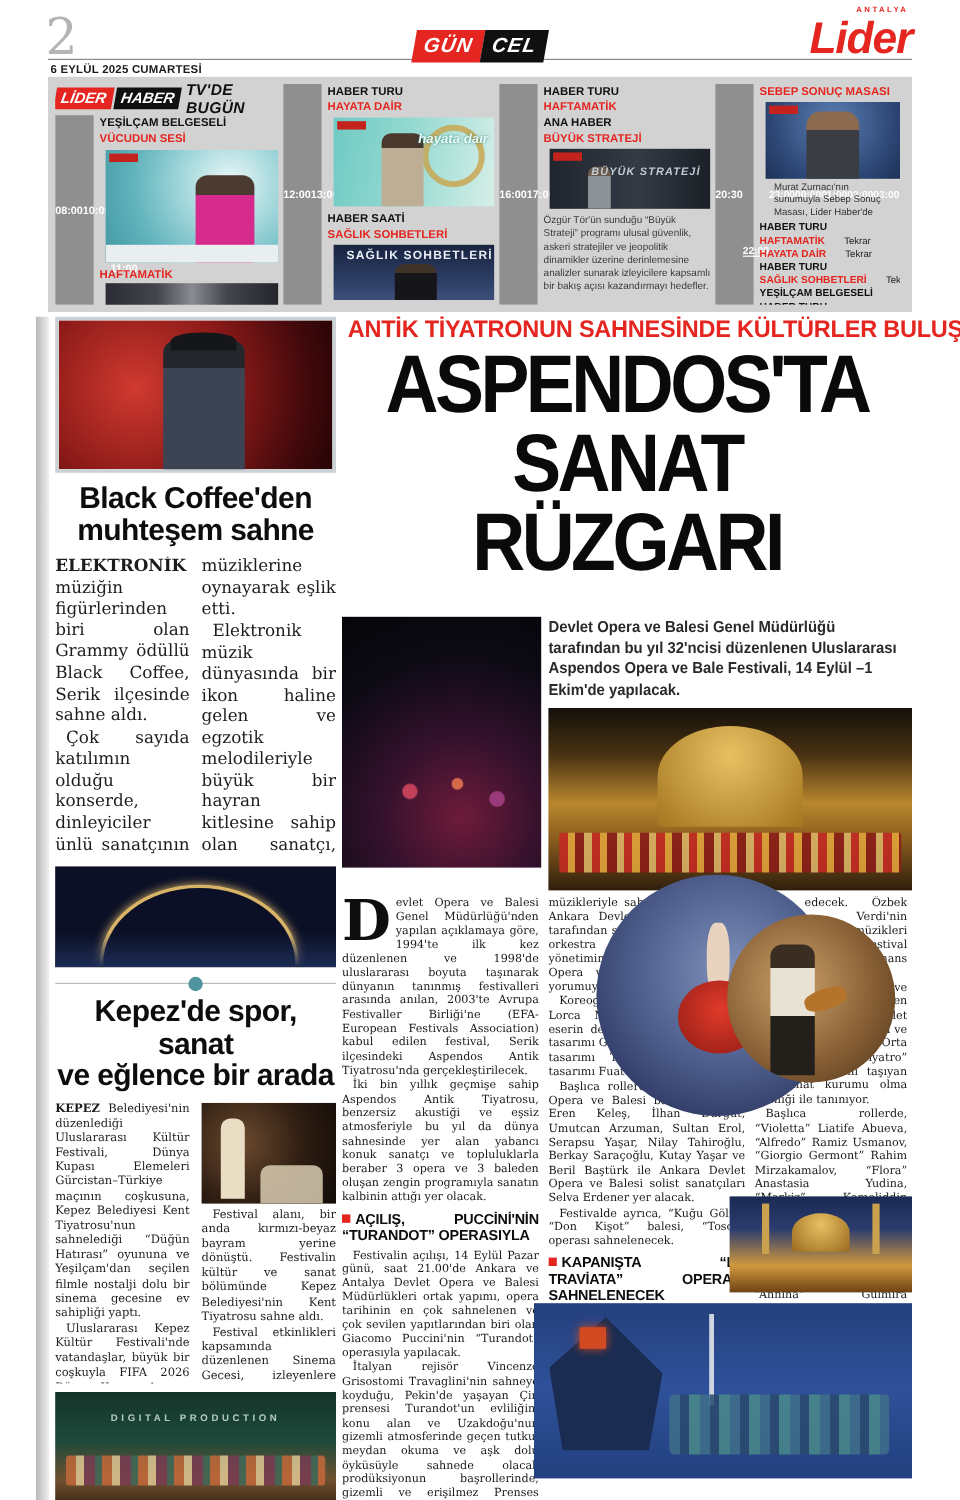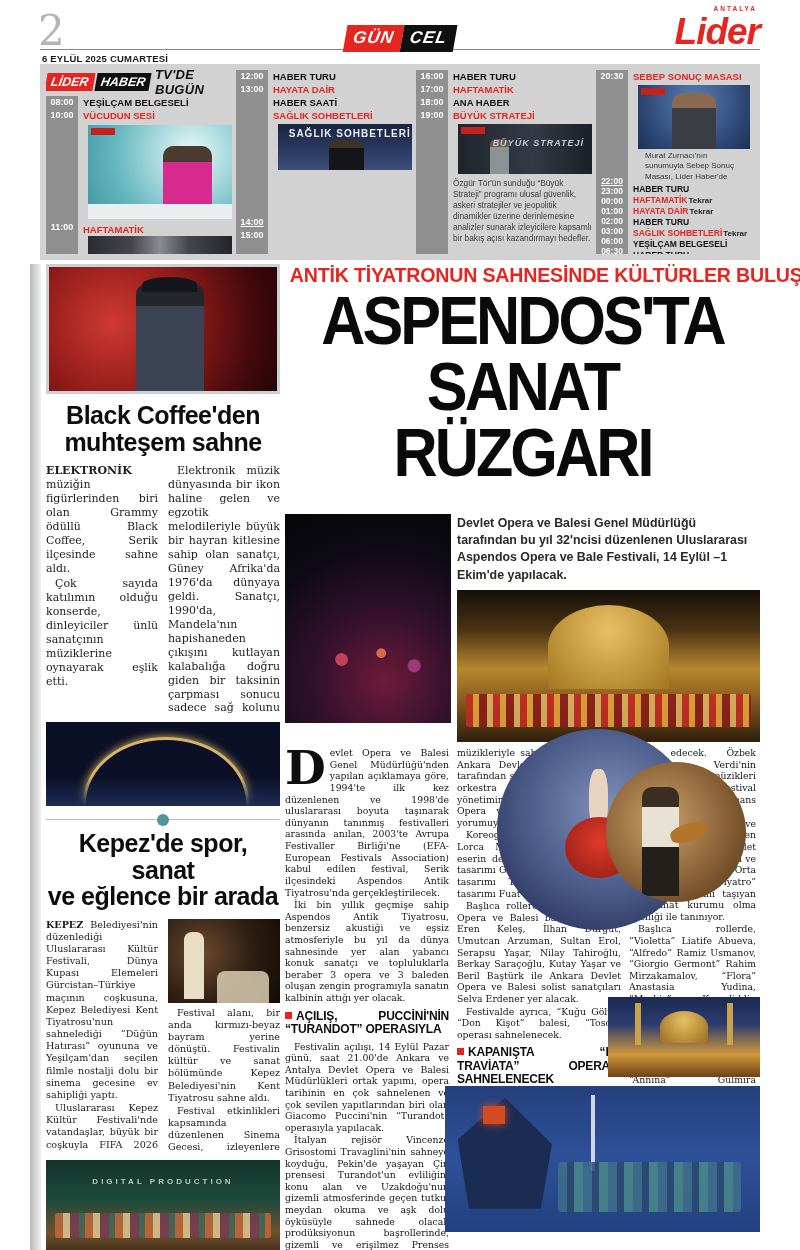--- a/index.html
+++ b/index.html
@@ -20,35 +20,35 @@
   
   .tvpanel{position:absolute;left:40px;top:64px;width:720px;height:196px;background:#d2d2d2;
            display:grid;grid-template-columns:186px 176px 176px 154px;gap:4px;padding:6px;box-sizing:border-box;}
   .tvcol{position:relative;display:flex;flex-direction:column;overflow:hidden;}
   .tvhead{display:flex;align-items:center;height:24px;margin-bottom:2px;}
   .tvhead .chip{transform:skewX(-10deg);font-style:italic;font-weight:900;font-size:12.5px;color:#fff;padding:2px 5px;}
   .tvhead .red{background:#e52620;}
   .tvhead .blk{background:#101010;margin-left:2px;}
   .tvhead .rest{font-style:italic;font-weight:900;font-size:13px;color:#101010;margin-left:5px;letter-spacing:.3px;}
   .tvbody{display:flex;flex:1;min-height:0;}
-  .bar{width:32px;background:#8f8f8f;flex:0 0 32px;display:flex;flex-direction:column;align-items:center;}
+  .bar{width:32px;background:#8f8f8f;flex:0 0 32px;display:flex;flex-direction:row;align-items:center;}
   .bar span{color:#fff;font-weight:700;font-size:9px;line-height:13px;}
   .bar .sch{line-height:10px;font-size:8.5px;}
   .c1t3{margin-top:99px;}
   .c2t3{margin-top:120px;text-decoration:underline;}
   .c4sp{margin-top:93px;text-decoration:underline;}
   .tvc{flex:1;min-width:0;padding-left:5px;}
   .prog{font-weight:700;font-size:9.5px;line-height:13px;color:#101010;white-space:nowrap;overflow:hidden;}
   .prog.red{color:#e52620;}
   .tvdesc{font-size:8.3px;line-height:1.32;color:#3a3a3a;margin-top:3px;text-align:left;}
   .tvcap{font-size:8px;line-height:1.3;color:#333;margin:2px 12px;}
   .srow{font-size:8.5px;line-height:10px;white-space:nowrap;overflow:hidden;}
   .srow b{font-weight:700;color:#101010;}
   .srow.red b{color:#e52620;}
-  .srow .tek{font-weight:700;font-size:8px;color:#222;margin-left:1px;}
+  .srow .tek{font-weight:400;font-size:8px;color:#222;margin-left:16px;}
   
   .ph{position:relative;overflow:hidden;background:#222;}
   .chiprect{position:absolute;top:3px;left:3px;width:24px;height:7px;background:#c4231d;}
   .ph-vucudun{height:94px;margin:3px 0 4px 5px;background:radial-gradient(circle at 72% 30%,#eef8f8 0%,#a8dade 30%,#62b4bd 65%,#3f96a1 100%);}
   .ph-vucudun .fig{position:absolute;right:14%;top:22%;width:34%;height:80%;border-radius:10px 10px 0 0;
       background:linear-gradient(180deg,#4a3a30 0 22%,#d62b8c 22%);}
   .ph-vucudun .desk{position:absolute;bottom:0;left:0;width:100%;height:16%;background:#e9eef0;}
   .ph-haftamatik{height:25px;margin-left:5px;background:linear-gradient(90deg,#2b2b33,#45454e 30%,#8a8a92 50%,#45454e 70%,#24242b);}
   .ph-hayata{height:74px;margin:2px 0 4px 5px;background:linear-gradient(100deg,#6fcac4 0%,#93d9d0 45%,#d6efe8 100%);}
   .ph-hayata .ring{position:absolute;right:6%;top:8%;width:42px;height:42px;border:5px solid #c9a24a;border-radius:50%;opacity:.8;}
@@ -63,21 +63,21 @@
   .ph-sebep{height:64px;margin:2px 0 0 5px;background:radial-gradient(circle at 50% 26%,#5b7fb4,#2c4674 70%,#1d3156);}
   .ph-sebep .fig{position:absolute;left:30%;top:12%;width:40%;height:92%;border-radius:12px 12px 0 0;background:linear-gradient(180deg,#8c6a50 0 26%,#3a3d44 26%);}
   
   .leftstrip{position:absolute;left:30px;top:264px;width:11px;height:986px;background:linear-gradient(90deg,#b9b9b9,#efefef);}
   .leftrail{position:absolute;left:46px;top:264px;width:234px;}
   .ph-blackcoffee{height:124px;border:3px solid #cbd2d5;background:radial-gradient(circle at 28% 45%,#d03a30 0%,#8c1a18 45%,#43090c 80%,#260405);}
   .ph-blackcoffee .fig{position:absolute;left:38%;top:14%;width:30%;height:90%;border-radius:10px 10px 0 0;background:linear-gradient(180deg,#24262c 0 20%,#3c4454 20%);}
   .ph-blackcoffee .cap{position:absolute;left:41%;top:8%;width:24%;height:12%;border-radius:50% 50% 0 0;background:#15161a;}
   .railtitle{margin:8px 0 0;font-size:25px;line-height:1.06;font-weight:800;text-align:center;color:#0d0d0d;letter-spacing:-.5px;}
   .railtext{margin-top:9px;height:253px;overflow:hidden;columns:2;column-gap:10px;
-            font-family:"DejaVu Serif",serif;font-size:11px;line-height:1.27;text-align:justify;color:#1c1c1c;}
+            font-family:"DejaVu Serif",serif;font-size:14px;line-height:1.27;text-align:justify;color:#1c1c1c;}
   .railtext p{margin:0 0 1px;text-indent:9px;}
   .railtext p:first-child{text-indent:0;}
   .ph-bridge{height:84px;margin-top:5px;background:#0b1026;}
   .ph-bridge .arc{position:absolute;left:16%;top:18%;width:68%;height:150%;border:3px solid #d9b468;border-radius:50%;box-shadow:0 0 8px #d9b468;}
   .ph-bridge .glow{position:absolute;left:0;bottom:0;width:100%;height:34%;background:linear-gradient(180deg,transparent,#1d2c55);}
   .divider{position:relative;margin:13px 0 10px;border-top:1px solid #bcbcbc;}
   .divider .dot{position:absolute;left:50%;top:-6px;transform:translateX(-50%);width:12px;height:12px;border-radius:50%;background:#4e95a0;}
   .kepezcols{display:flex;gap:10px;margin-top:9px;height:234px;overflow:hidden;}
   .kcol{width:112px;font-family:"DejaVu Serif",serif;font-size:9.6px;line-height:1.27;text-align:justify;color:#1c1c1c;}
   .kcol p{margin:0 0 1px;text-indent:9px;}
@@ -179,20 +179,26 @@
       <div class="tvbody">
         <div class="bar">
           <span>12:00</span>
           <span>13:00</span>
           <span class="c2t3">14:00</span>
           <span>15:00</span>
         </div>
         <div class="tvc">
           <div class="prog">HABER TURU</div>
           <div class="prog red">HAYATA DAİR</div>
+          <div class="ph ph-hayata">
+            <i class="chiprect"></i>
+            <i class="ring"></i>
+            <i class="fig"></i>
+            <span class="txt">hayata dair</span>
+          </div>
           <div class="prog">HABER SAATİ</div>
           <div class="prog red">SAĞLIK SOHBETLERİ</div>
           <div class="ph ph-saglik">
             <span class="txt">SAĞLIK SOHBETLERİ</span>
             <i class="fig"></i>
           </div>
         </div>
       </div>
     </div>
 

